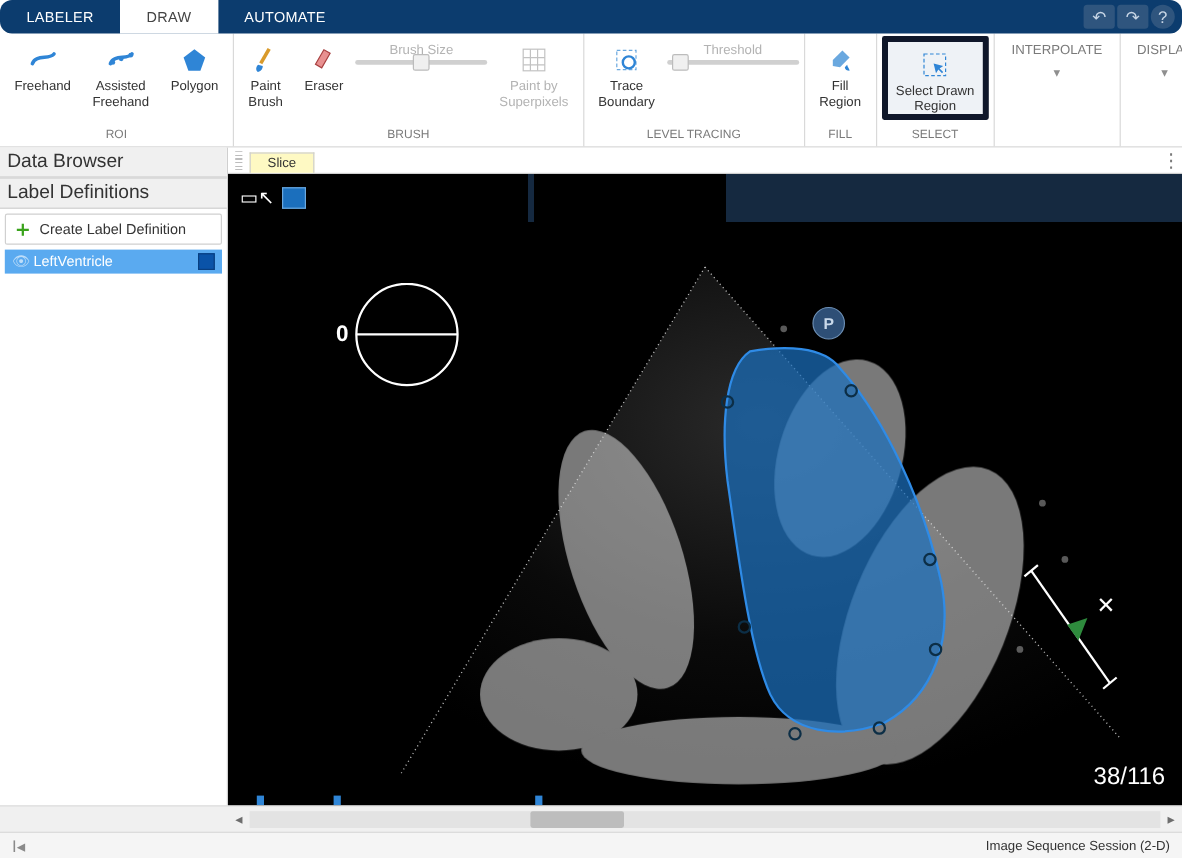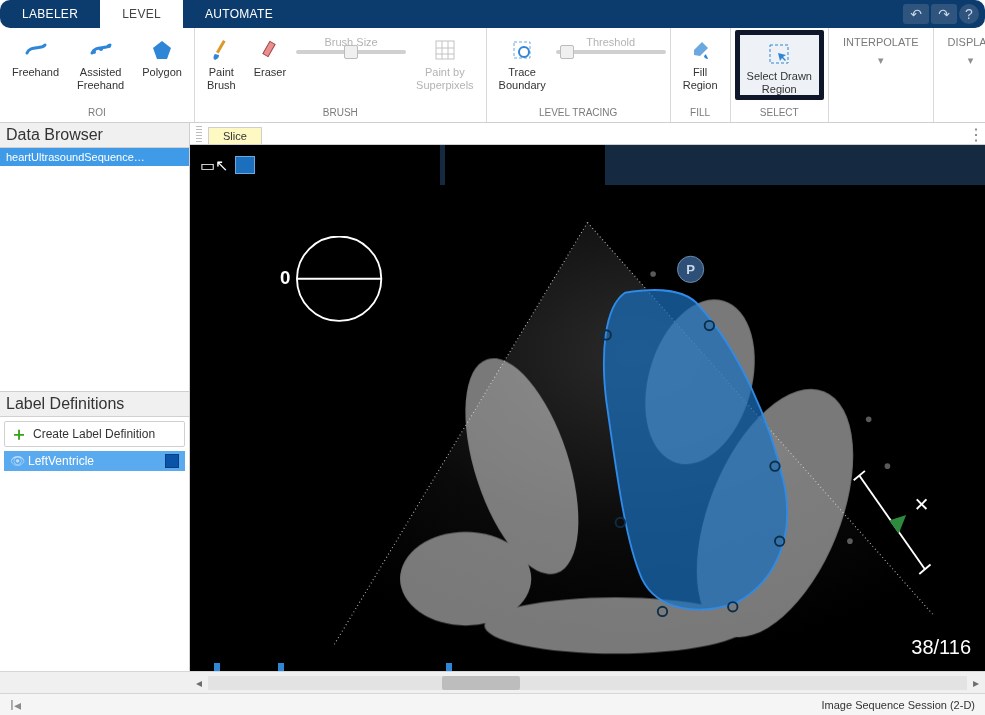--- a/index.html
+++ b/index.html
@@ -74,21 +74,21 @@
   .statusbar .status-text { margin-left:auto; padding-right:10px; }
 
   
   .i24 { width:24px; height:24px; }
 </style>
 </head>
 <body>
 
 <div class="tabstrip">
   <div class="tab">LABELER</div>
-  <div class="tab active">LEVEL</div>
+  <div class="tab active">DRAW</div>
   <div class="tab">AUTOMATE</div>
   <div class="right-buttons">
     <div class="icon-btn-top">↶</div>
     <div class="icon-btn-top">↷</div>
     <div class="icon-btn-top" style="background:#2f557e;border-radius:50%;width:20px;height:20px">?</div>
   </div>
 </div>
 
 <div class="ribbon">
 
@@ -239,23 +239,20 @@
     </div>
     <div class="ribbon-group-label"></div>
   </div>
 
 </div>
 
 <div class="content">
 
   <div class="left-col">
     <div class="panel-header">Data Browser</div>
-    <div class="data-browser">
-      <div class="data-item selected">heartUltrasoundSequence…</div>
-    </div>
     <div class="labeldefs">
       <div class="panel-header">Label Definitions</div>
       <div class="ld-create">
         <span class="ld-plus">＋</span>
         <span>Create Label Definition</span>
       </div>
       <div class="ld-item">
         <span class="eye">👁</span>
         <span>LeftVentricle</span>
         <span class="swatch"></span>

